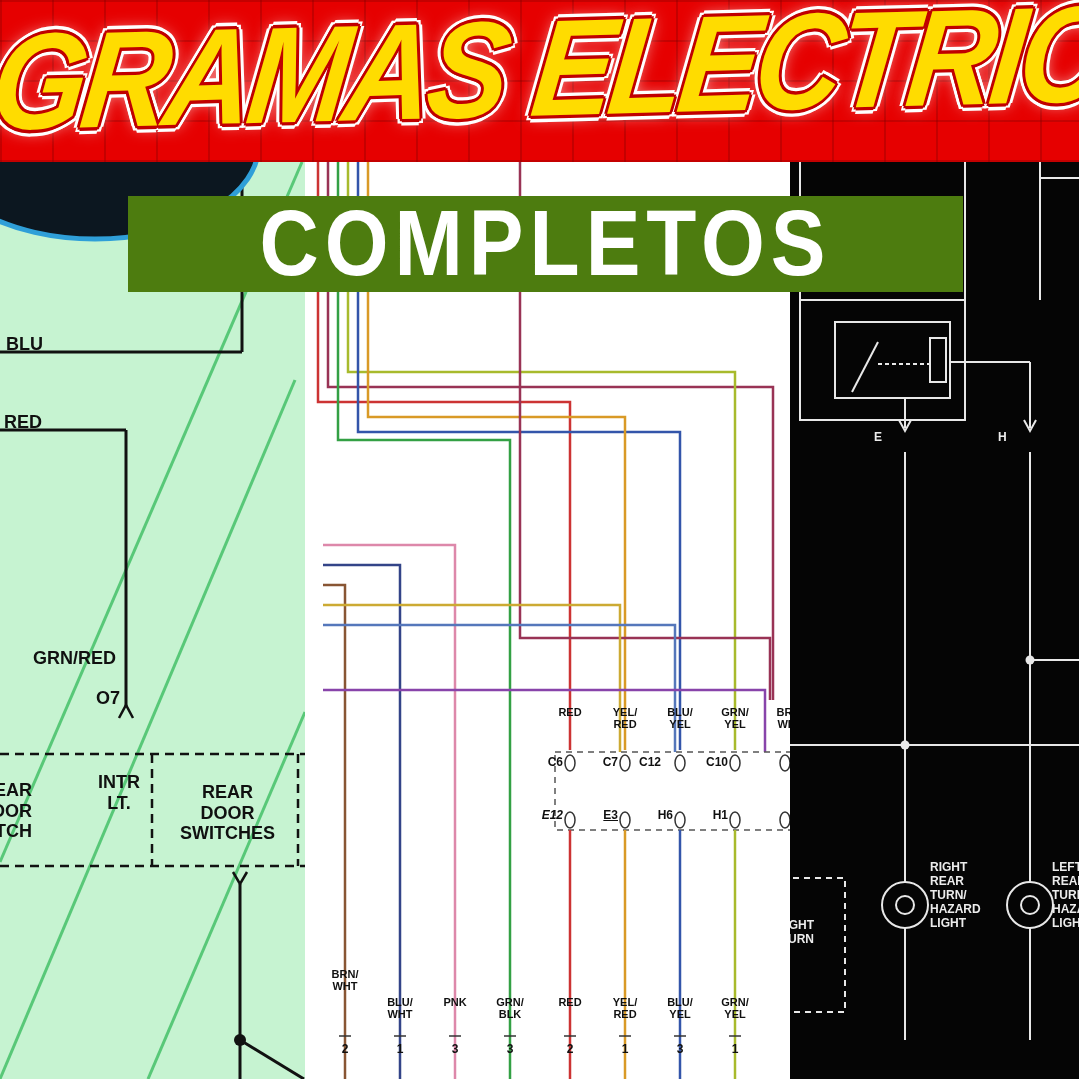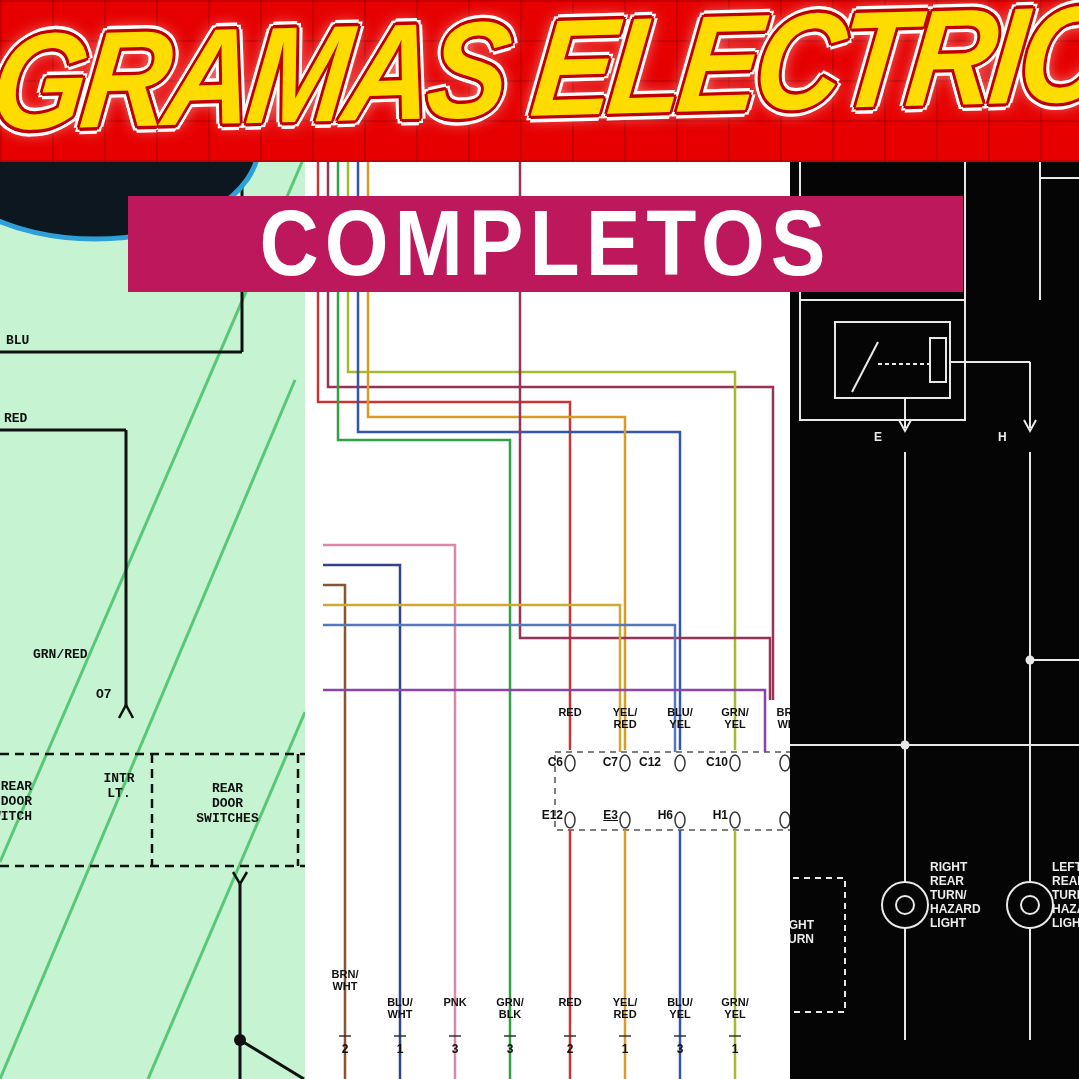--- a/index.html
+++ b/index.html
@@ -9,21 +9,21 @@
   .panel { position:absolute; top:0; height:1079px; overflow:hidden; }
   .panel-left  { left:0;    width:305px; background:#c6f3d1; }
   .panel-mid   { left:305px; width:485px; background:#ffffff; }
   .panel-right { left:790px; width:289px; background:#050505; }
   .panel svg { position:absolute; left:0; top:0; }
 
   .lbl { position:absolute; font-weight:bold; color:#101010; white-space:pre-line; line-height:1.15; }
   .lbl.center { text-align:center; }
   .lbl.right  { text-align:right; }
   .lbl.white  { color:#ececec; }
-  .fs15 { font-size:13px;font-family:Liberation Mono, monospace; }
+  .fs15 { font-size:18px; }
   .fs12 { font-size:12px; line-height:14px; }
   .fs11 { font-size:11px; line-height:12px; }
   .fs10 { font-size:12px; line-height:11px; }
 
   
   .banner-top {
     position:absolute; left:0; top:0; width:1079px; height:162px; z-index:8;
     background:
       repeating-linear-gradient(90deg, rgba(120,0,0,.30) 0 2px, transparent 2px 52px),
       repeating-linear-gradient(0deg, rgba(120,0,0,.30) 0 2px, transparent 2px 40px),
@@ -40,21 +40,21 @@
       3px 0 0 #c00000, -3px 0 0 #c00000, 0 3px 0 #c00000, 0 -3px 0 #c00000,
       2px 2px 0 #c00000, -2px 2px 0 #c00000, 2px -2px 0 #c00000, -2px -2px 0 #c00000,
       6px 0 0 #ffffff, -6px 0 0 #ffffff, 0 6px 0 #ffffff, 0 -6px 0 #ffffff,
       4px 4px 0 #ffffff, -4px 4px 0 #ffffff, 4px -4px 0 #ffffff, -4px -4px 0 #ffffff,
       0 0 16px rgba(255,255,255,.85);
   }
 
   
   .banner-sub {
     position:absolute; left:128px; top:196px; width:835px; height:96px; z-index:8;
-    background:#be185d; display:flex; align-items:center; justify-content:center;
+    background:#4d7c0f; display:flex; align-items:center; justify-content:center;
   }
   .banner-sub .sub {
     color:#ffffff; font-size:82px; font-weight:700; letter-spacing:6px;
     transform:scaleY(1.12); white-space:nowrap;
   }
 </style>
 </head>
 <body>
 
 <div class="canvas">
@@ -151,21 +151,21 @@
 YEL</span>
     <span class="lbl fs11 center" style="left:403px; top:706px; width:54px;">GRN/
 YEL</span>
     <span class="lbl fs11 center" style="left:458px; top:706px; width:54px;">BRN/
 WHT</span>
 
     <span class="lbl fs10 right" style="left:218px; top:757px; width:40px;">C6</span>
     <span class="lbl fs10 right" style="left:273px; top:757px; width:40px;">C7</span>
     <span class="lbl fs10 right" style="left:316px; top:757px; width:40px;">C12</span>
     <span class="lbl fs10 right" style="left:383px; top:757px; width:40px;">C10</span>
-    <span class="lbl fs10 right" style="left:218px; top:810px; width:40px;">E12</span>
+    <span class="lbl fs10 right" style="left:218px; top:810px; width:40px;font-style:italic;">E12</span>
     <span class="lbl fs10 right" style="left:273px; top:810px; width:40px;text-decoration:underline;">E3</span>
     <span class="lbl fs10 right" style="left:328px; top:810px; width:40px;">H6</span>
     <span class="lbl fs10 right" style="left:383px; top:810px; width:40px;">H1</span>
 
     <span class="lbl fs11 center" style="left:13px;  top:968px; width:54px;">BRN/
 WHT</span>
     <span class="lbl fs11 center" style="left:68px;  top:996px; width:54px;">BLU/
 WHT</span>
     <span class="lbl fs11 center" style="left:123px; top:996px; width:54px;">PNK</span>
     <span class="lbl fs11 center" style="left:178px; top:996px; width:54px;">GRN/

